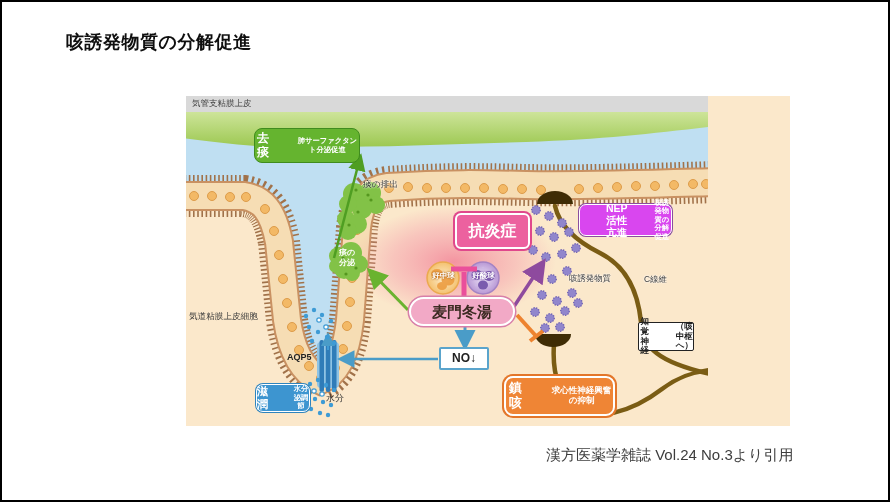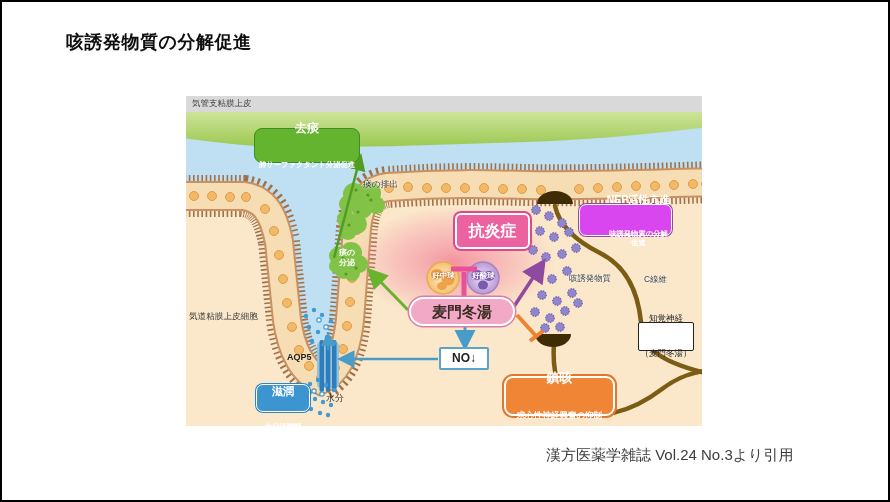--- a/index.html
+++ b/index.html
@@ -1,25 +1,25 @@
 <!DOCTYPE html>
 <html><head>
 <meta charset="utf-8">
 <style>
   html,body{margin:0;padding:0;background:#fff;}
   .page{position:relative;width:890px;height:502px;box-sizing:border-box;border:2px solid #000;
         background:#fff;font-family:"Liberation Sans","DejaVu Sans",sans-serif;overflow:hidden;}
   .abs{position:absolute;}
   .page-title{left:64px;top:28px;font-size:18px;font-weight:bold;color:#0f0f0f;letter-spacing:.5px;}
   .citation{left:544px;top:444px;font-size:15px;color:#3d3d3d;}
-  .diagram{left:184px;top:94px;width:516px;height:330px;background:#fbe8cb;overflow:hidden;}
+  .diagram{left:184px;top:94px;width:604px;height:330px;background:#fbe8cb;overflow:hidden;}
   .diagram svg{position:absolute;left:0;top:0;}
   .lbl{position:absolute;white-space:nowrap;color:#3a3a3a;}
   .halo{text-shadow:0 0 2px #fff,0 0 2px #fff;padding-left:37px;}
-  .box{position:absolute;display:flex;flex-direction:column;align-items:center;justify-content:center;
+  .box{position:absolute;display:flex;flex-direction:row;align-items:center;justify-content:center;
        text-align:center;color:#fff;box-sizing:border-box;line-height:1.15;gap:25px;}
   .box .t{font-weight:bold;}
   .box .s{font-weight:bold;}
   .kyotan{left:68px;top:32px;width:106px;height:35px;background:#65b42f;border:1.5px solid #3f8c1e;border-radius:8px;}
   .kyotan .t{font-size:12px;}
   .kyotan .s{font-size:7.3px;}
   .koensho{left:269px;top:117px;width:75px;height:36px;background:#ec619f;border:2px solid #fff;
            border-radius:6px;box-shadow:0 0 0 2px #e0488c;}
   .koensho .t{font-size:16px;}
   .nep{left:393px;top:108px;width:93px;height:32px;background:#d946ef;border:1.5px solid #fff;
@@ -27,21 +27,21 @@
   .nep .t{font-size:10.5px;}
   .nep .s{font-size:7.3px;}
   .pill{left:223px;top:201px;width:106px;height:29px;background:#f2a9c6;border:2px solid #fff;
         border-radius:15px;box-shadow:0 0 0 1.5px #d87fa8;color:#3c2b22;}
   .pill .t{font-size:15px;}
   .nobox{left:253px;top:251px;width:50px;height:23px;background:#fff;border:2px solid #5aa4cc;
          border-radius:2px;color:#222;}
   .nobox .t{font-size:12px;}
   .chikaku{left:452px;top:226px;width:56px;height:29px;background:#fff;border:1.5px solid #222;
            border-radius:2px;color:#222;}
-  .chikaku .t,.chikaku .s{font-size:8.5px;font-weight:normal;}
+  .chikaku .t,.chikaku .s{font-size:8.5px;font-weight:bold;}
   .chingai{left:318px;top:280px;width:111px;height:40px;background:#ef8535;border:2px solid #fff;
            border-radius:9px;box-shadow:0 0 0 2px #e3762a;}
   .chingai .t{font-size:13px;text-align:center;}
   .chingai .s{font-size:8.5px;}
   .jijun{left:70px;top:288px;width:54px;height:28px;background:#3d95d0;border:1.5px solid #fff;
          border-radius:7px;box-shadow:0 0 0 1px #2f84bd;justify-content:space-between;}
   .jijun .t{font-size:11px;}
   .jijun .s{font-size:7.3px;}
   .celllbl{position:absolute;width:37px;text-align:center;font-size:7.5px;font-weight:bold;color:#fff;}
   .tanbun{position:absolute;left:143px;top:152px;width:36px;text-align:center;font-size:8px;
@@ -310,21 +310,21 @@
     <div class="box nep">
       <div class="t">NEP活性亢進</div>
       <div class="s">咳誘発物質の分解促進</div>
     </div>
 
     <div class="lbl halo" style="left:346px;top:177px;font-size:8.4px;">咳誘発物質</div>
     <div class="lbl halo" style="left:421px;top:178px;font-size:8.4px;">C線維</div>
 
     <div class="box chikaku">
       <div class="t">知覚神経</div>
-      <div class="s">（麦門冬湯）</div>
+      <div class="s">（咳中枢へ）</div>
     </div>
 
     <div class="box chingai">
       <div class="t">鎮咳</div>
       <div class="s">求心性神経興奮の抑制</div>
     </div>
 
     <div class="box jijun">
       <div class="t">滋潤</div>
       <div class="s">水分泌調節</div>

